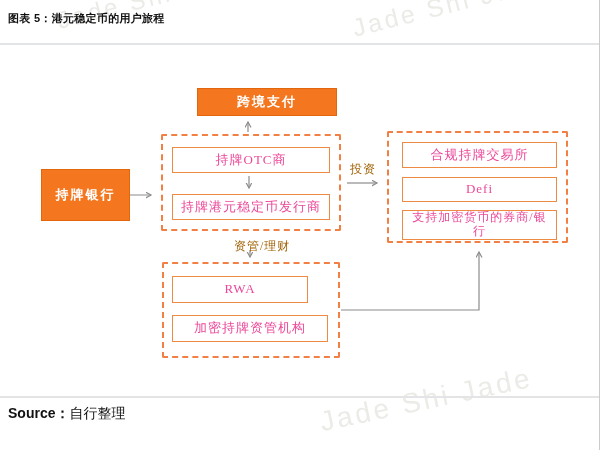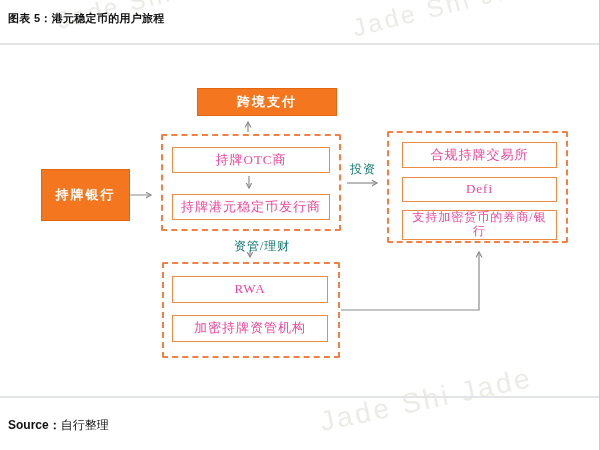--- a/index.html
+++ b/index.html
@@ -17,58 +17,58 @@
   .wm1{left:55px;top:-16px;font-size:24px;}
   .wm2{left:350px;top:-10px;font-size:25px;}
   .wm3{left:318px;top:384px;font-size:28px;transform:rotate(-12deg);}
   .fig-title{
     position:absolute;left:8px;top:11px;font-size:11px;font-weight:bold;
     letter-spacing:.3px;
   }
   .sep{position:absolute;left:0;width:600px;height:2px;background:var(--separator);}
   .sep-top{top:43px;}
   .sep-bottom{top:396px;}
-  .source-line{position:absolute;left:8px;top:405px;font-size:12px;margin-top:12px;}
+  .source-line{position:absolute;left:8px;top:405px;font-size:14px;}
   .source-line .lbl{font-weight:bold;}
   .node{
     position:absolute;display:flex;align-items:center;justify-content:center;
     text-align:center;font-family:"Liberation Serif","DejaVu Serif",serif;
     font-size:13px;box-sizing:border-box;line-height:1.15;
   }
   .node.filled{
     background:var(--orange-fill);color:#fff;font-weight:bold;
     border:1px solid var(--orange-fill-border);letter-spacing:2px;margin-left:20px;
   }
   .node.outlined{
     background:#fff;border:1px solid var(--box-border);color:#ec4899;
     letter-spacing:1px;
   }
   .group{
     position:absolute;border:2px dashed var(--dashed-border);
     border-radius:2px;box-sizing:border-box;background:transparent;
   }
   .edge-label{
     position:absolute;font-family:"Liberation Serif","DejaVu Serif",serif;
-    font-size:12px;color:#0f766e;letter-spacing:1px;white-space:nowrap;
+    font-size:12px;color:#a16207;letter-spacing:1px;white-space:nowrap;
   }
   .arrows{position:absolute;left:0;top:0;pointer-events:none;}
   .arrows line,.arrows polyline{stroke:var(--arrow);stroke-width:1.2;fill:none;}
   .arrows marker path{stroke:var(--arrow);fill:none;stroke-width:1.2;}
   
   .n-bank{left:21px;top:169px;width:89px;height:52px;}
   .n-payment{left:177px;top:88px;width:140px;height:28px;}
   .g-otc{left:161px;top:134px;width:180px;height:97px;}
   .n-otc{left:172px;top:147px;width:158px;height:26px;}
   .n-issuer{left:172px;top:194px;width:158px;height:26px;}
   .g-invest{left:387px;top:131px;width:181px;height:112px;}
   .n-exchange{left:402px;top:142px;width:155px;height:26px;}
   .n-defi{left:402px;top:177px;width:155px;height:25px;}
   .n-broker{left:402px;top:210px;width:155px;height:30px;font-size:12px;padding:0 7px;}
   .g-rwa{left:162px;top:262px;width:178px;height:96px;}
-  .n-rwa{left:172px;top:276px;width:156px;height:27px;}
+  .n-rwa{left:172px;top:276px;width:136px;height:27px;}
   .n-am{left:172px;top:315px;width:156px;height:27px;}
   .l-invest{left:350px;top:161px;}
   .l-mgmt{left:234px;top:238px;}
 </style>
 </head>
 <body>
 
 <div class="page">
 
   <div class="watermark wm1">Jade Shi Jade</div>

